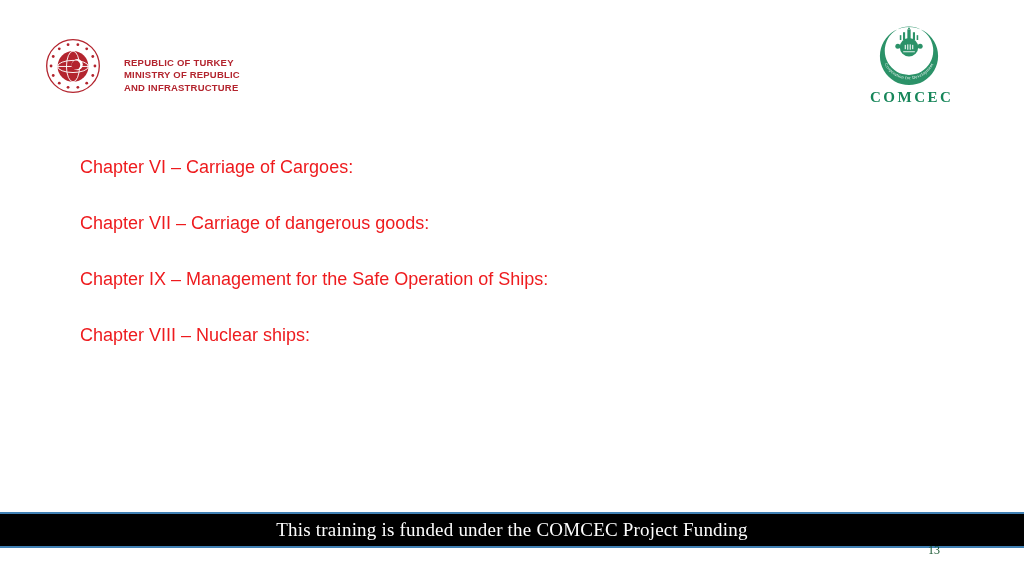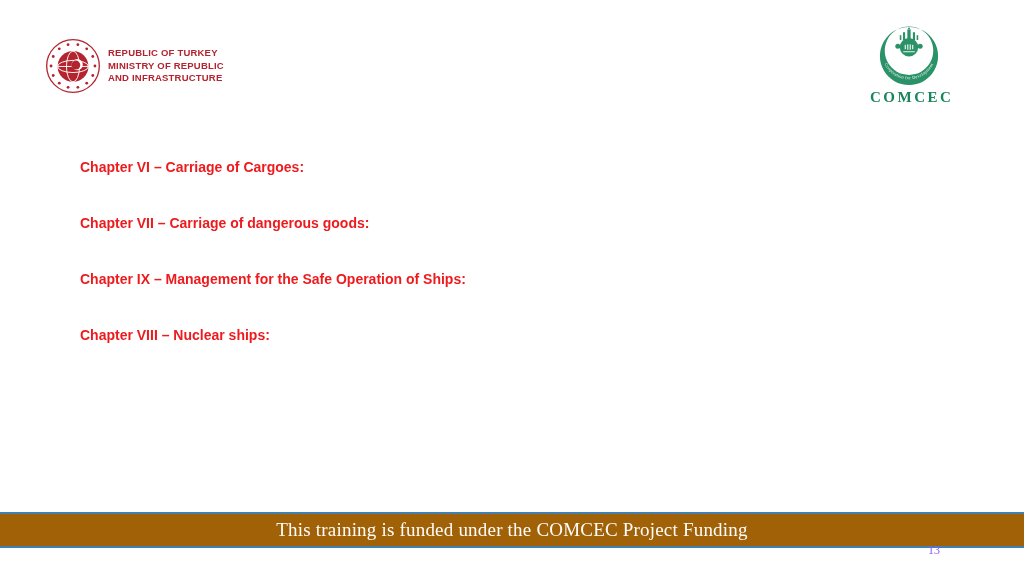--- a/index.html
+++ b/index.html
@@ -15,22 +15,22 @@
     background: #ffffff;
     overflow: hidden;
   }
 
   
   .ministry-logo {
     position: absolute;
     left: 45px;
     top: 38px;
     display: flex;
-    align-items: center;
-    gap: 7px;
+    align-items: flex-end;
+    gap: 23px;
   }
   .ministry-emblem { width: 56px; height: 56px; }
   .ministry-text {
     color: #b3242e;
     font-weight: bold;
     font-size: 9.5px;
     line-height: 12.5px;
     letter-spacing: 0.2px;
     font-family: "Liberation Sans", sans-serif;
   }
@@ -56,55 +56,55 @@
 
   
   .chapters {
     position: absolute;
     left: 80px;
     top: 156px;
   }
   .chapter-line {
     color: #ee1b1e;
     font-family: "Liberation Sans", sans-serif;
-    font-weight: bold;
-    font-size: 14px;
+    font-weight: normal;
+    font-size: 18px;
     line-height: 23px;
     margin-bottom: 33px;
     white-space: nowrap;
   }
 
   
   .footer-bar {
     position: absolute;
     left: 0;
     right: 0;
     top: 512px;
     height: 36px;
-    background: #a16207;
+    background: #000000;
     border-top: 2px solid #4080b4;
     border-bottom: 2px solid #4080b4;
     box-sizing: border-box;
     display: flex;
     align-items: center;
     justify-content: center;
   }
   .footer-text {
     color: #fdfdfd;
     font-family: "Liberation Serif", serif;
     font-size: 19px;
     letter-spacing: 0.2px;
   }
 
   
   .page-number {
     position: absolute;
     left: 928px;
     top: 543px;
-    color: #8b5cf6;
+    color: #14532d;
     font-family: "Liberation Serif", serif;
     font-size: 12px;
   }
 </style>
 </head>
 <body>
 
 <div class="slide">
 
   <div class="ministry-logo">

